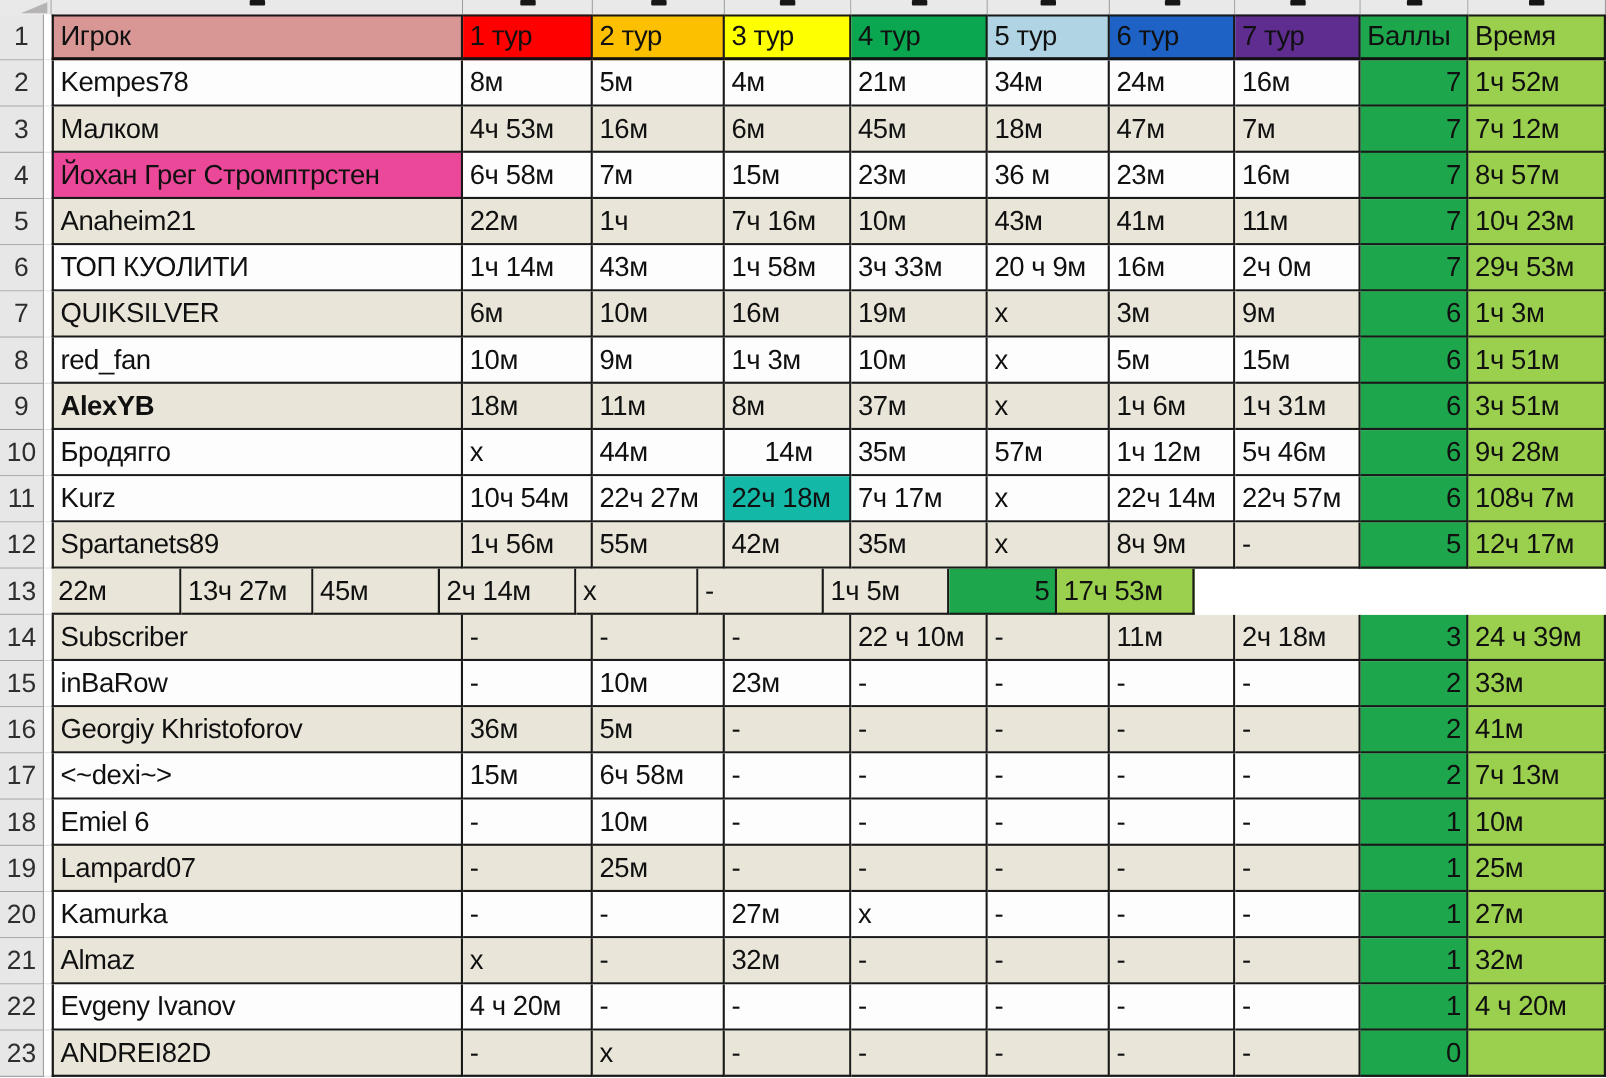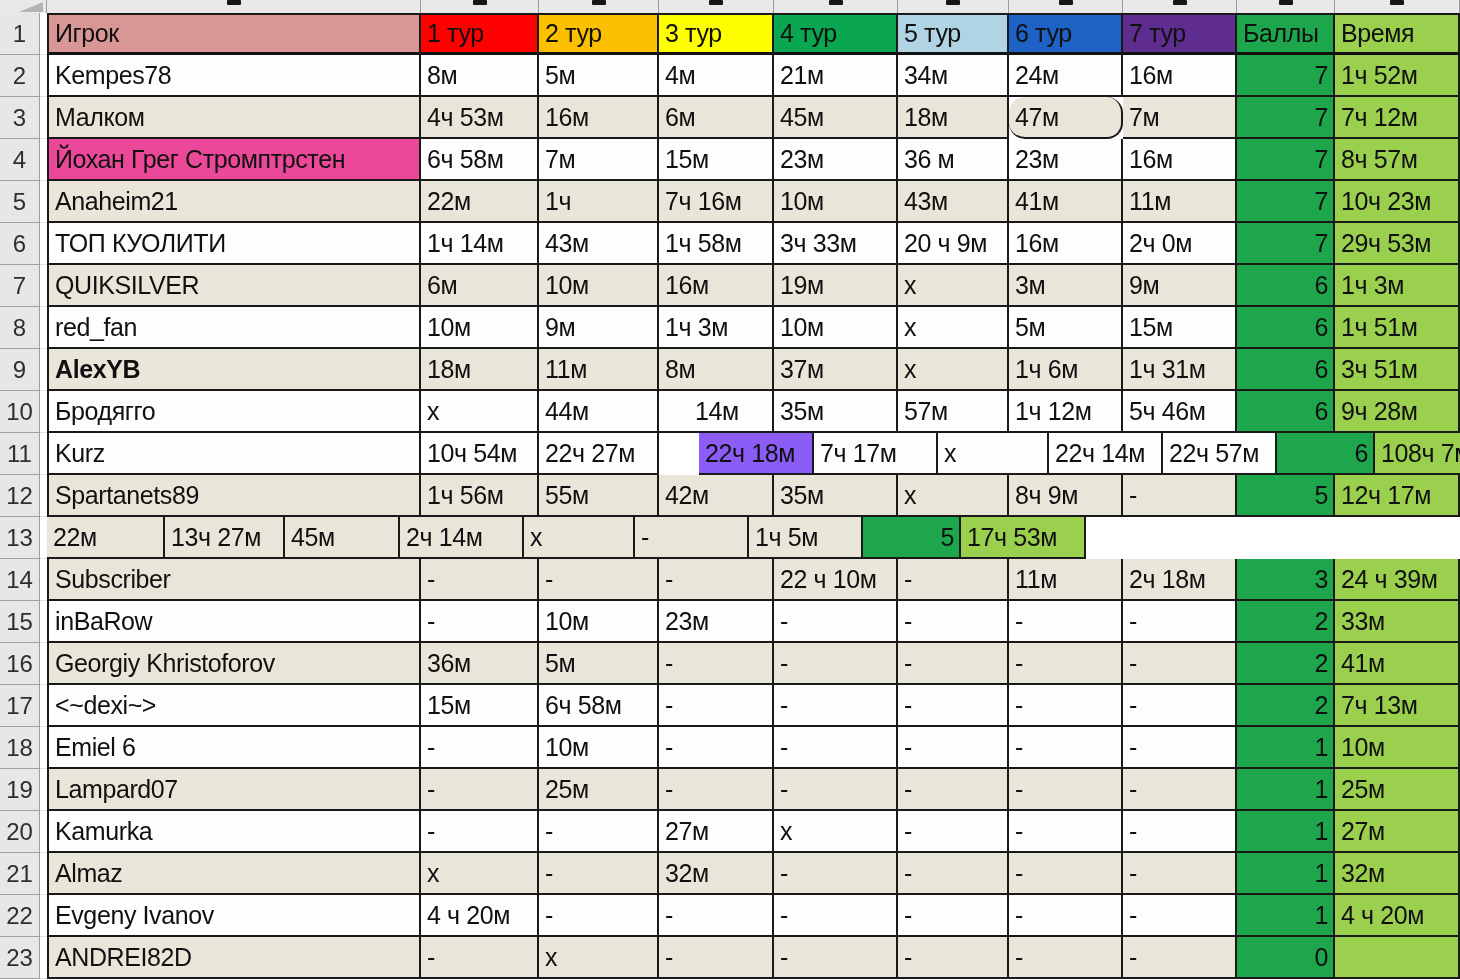--- a/index.html
+++ b/index.html
@@ -95,21 +95,21 @@
   </div>
       <div class="row">
     <div class="gutter">3</div>
     <div class="spacer"></div>
     <div class="cell plain w-player" style="background: rgb(233, 230, 217);">Малком</div>
     <div class="cell plain w-r1" style="background: rgb(233, 230, 217);">4ч 53м</div>
     <div class="cell plain w-r2" style="background: rgb(233, 230, 217);">16м</div>
     <div class="cell plain w-r3" style="background: rgb(233, 230, 217);">6м</div>
     <div class="cell plain w-r4" style="background: rgb(233, 230, 217);">45м</div>
     <div class="cell plain w-r5" style="background: rgb(233, 230, 217);">18м</div>
-    <div class="cell plain w-r6" style="background: rgb(233, 230, 217); border-radius: 16px;">47м</div>
+    <div class="cell plain w-r6" style="background: rgb(233, 230, 217);">47м</div>
     <div class="cell plain w-r7" style="background: rgb(233, 230, 217);">7м</div>
     <div class="cell points w-points" style="background: rgb(30, 166, 76);">7</div>
     <div class="cell time w-time" style="background: rgb(155, 207, 78);">7ч 12м</div>
   </div>
       <div class="row">
     <div class="gutter">4</div>
     <div class="spacer"></div>
     <div class="cell plain w-player" style="background: #ec4899;">Йохан Грег Стромптрстен</div>
     <div class="cell plain w-r1" style="background: rgb(253, 253, 253);">6ч 58м</div>
     <div class="cell plain w-r2" style="background: rgb(253, 253, 253);">7м</div>
@@ -204,21 +204,21 @@
     <div class="cell plain w-r7" style="background: rgb(253, 253, 253);">5ч 46м</div>
     <div class="cell points w-points" style="background: rgb(30, 166, 76);">6</div>
     <div class="cell time w-time" style="background: rgb(155, 207, 78);">9ч 28м</div>
   </div>
       <div class="row">
     <div class="gutter">11</div>
     <div class="spacer"></div>
     <div class="cell plain w-player" style="background: rgb(253, 253, 253);">Kurz</div>
     <div class="cell plain w-r1" style="background: rgb(253, 253, 253);">10ч 54м</div>
     <div class="cell plain w-r2" style="background: rgb(253, 253, 253);">22ч 27м</div>
-    <div class="cell plain w-r3" style="background: #8b5cf6; margin-left: 40px;">22ч 18м</div>
+    <div class="cell plain w-r3" style="background: #14b8a6;">22ч 18м</div>
     <div class="cell plain w-r4" style="background: rgb(253, 253, 253);">7ч 17м</div>
     <div class="cell plain w-r5" style="background: rgb(253, 253, 253);">x</div>
     <div class="cell plain w-r6" style="background: rgb(253, 253, 253);">22ч 14м</div>
     <div class="cell plain w-r7" style="background: rgb(253, 253, 253);">22ч 57м</div>
     <div class="cell points w-points" style="background: rgb(30, 166, 76);">6</div>
     <div class="cell time w-time" style="background: rgb(155, 207, 78);">108ч 7м</div>
   </div>
       <div class="row">
     <div class="gutter">12</div>
     <div class="spacer"></div>

